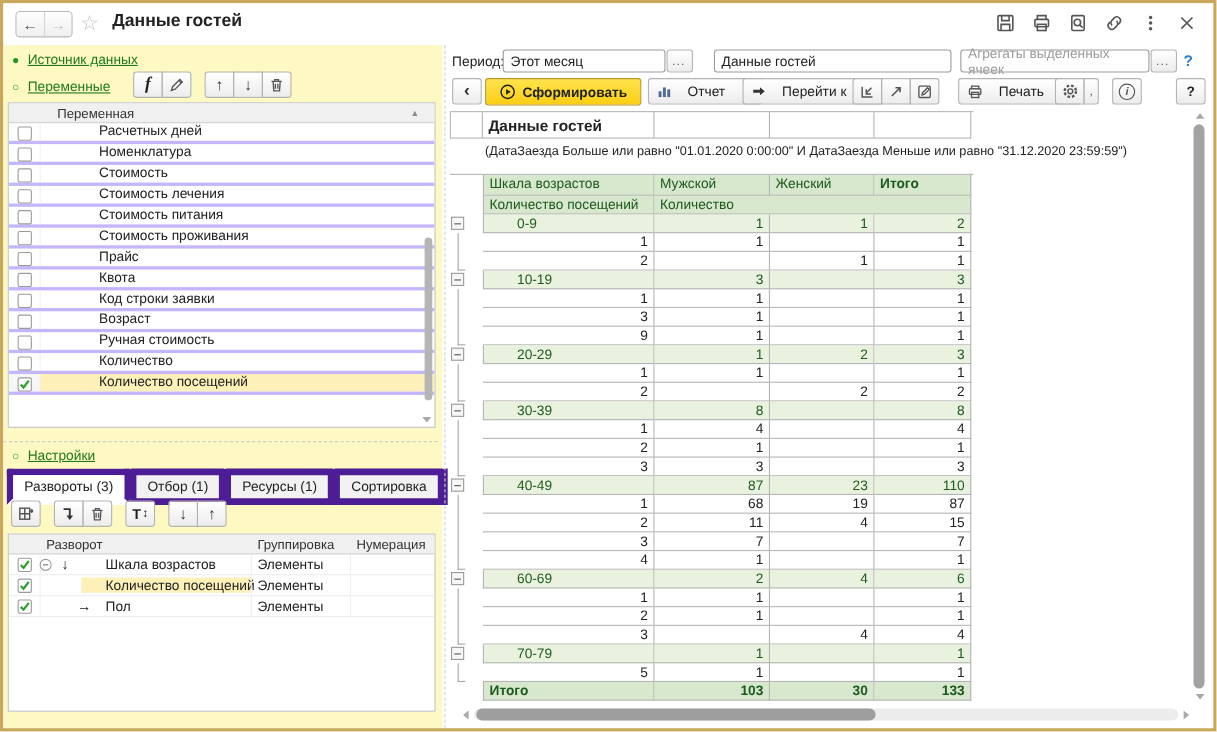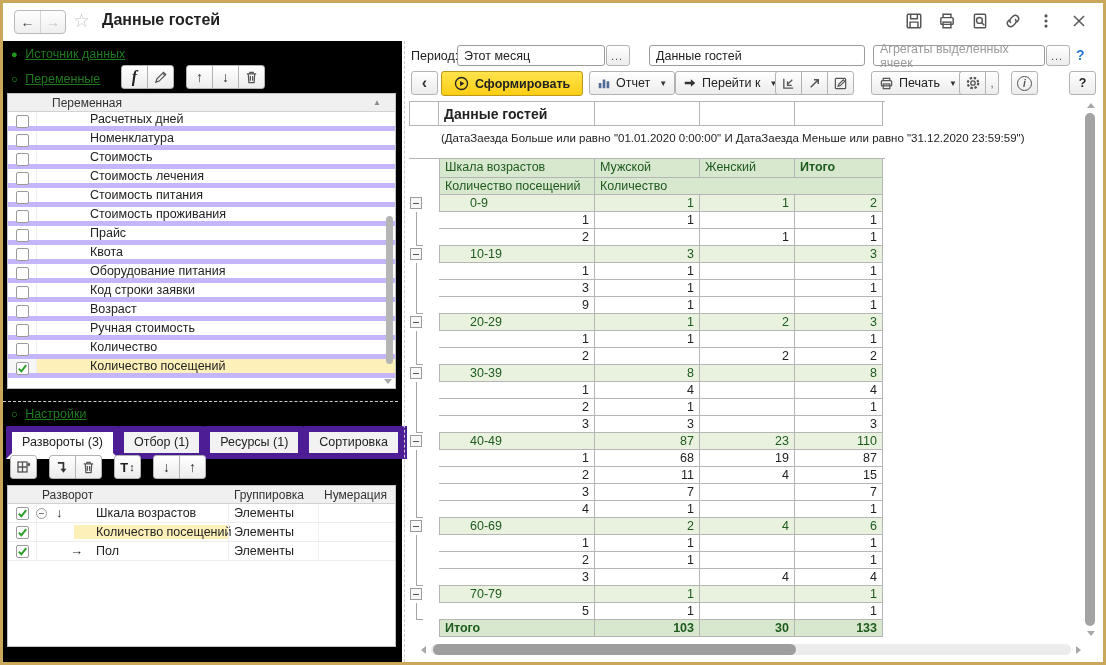--- a/index.html
+++ b/index.html
@@ -10,43 +10,43 @@
   .titlebar{position:absolute;left:0;top:0;right:0;height:36px;background:#fff;}
   .nav-group{position:absolute;left:11px;top:7px;display:flex;border:1px solid #b9b9b9;border-radius:4px;overflow:hidden;background:linear-gradient(#fefefe,#efefef);}
   .nav-btn{width:25px;height:22px;display:flex;align-items:center;justify-content:center;font-size:14px;font-weight:700;color:#444;}
   .nav-btn.disabled{color:#c2c2c2;border-left:1px solid #d5d5d5;}
   .star{position:absolute;left:70px;top:6px;font-size:19px;color:#c2c2c2;}
   .page-title{position:absolute;left:99px;top:8px;font-size:16px;font-weight:700;color:#222;}
   .tb-icons{position:absolute;right:14px;top:8px;display:flex;gap:13px;align-items:center;}
   .tb-icons .ic{width:20px;height:20px;display:flex;align-items:center;justify-content:center;}
   svg.lin{stroke:#555;fill:none;stroke-width:1.3;}
   
-  .left-panel{position:absolute;left:0;top:38px;width:399px;bottom:0;background:#000000;}
+  .left-panel{position:absolute;left:0;top:38px;width:399px;bottom:0;background:#fef9c3;}
   .vsep{position:absolute;left:401px;top:38px;bottom:0;border-left:1px dashed #cfcfcf;}
   .right-panel{position:absolute;left:404px;top:38px;right:0;bottom:0;background:#fff;}
   
   .glink{color:#1f7a1f;text-decoration:underline;font-size:12.5px;cursor:pointer;white-space:nowrap;}
   .bullet{color:#1f9a1f;margin-right:4px;font-size:11px;text-decoration:none;display:inline-block;}
   
   .btn{display:inline-flex;align-items:center;justify-content:center;height:24px;min-width:27px;
     border:1px solid #b3b3b3;border-radius:3px;background:linear-gradient(#ffffff,#ececec);cursor:pointer;}
   .btn-group{display:inline-flex;}
   .btn-group .btn{border-radius:0;margin-left:-1px;}
   .btn-group .btn:first-child{border-radius:3px 0 0 3px;margin-left:0;}
   .btn-group .btn:last-child{border-radius:0 3px 3px 0;}
-  .dd{padding:4px 7px;gap:5px;font-size:12.5px;}
+  .dd{padding:4px 7px;gap:14px;font-size:12.5px;}
   .caret{font-size:8px;color:#333;margin-left:4px;}
   .primary{background:linear-gradient(#ffe34d,#fbce14);border:1px solid #bd981b;font-weight:700;padding:0 12px;gap:6px;}
   .arrow-ch{font-size:14px;font-weight:700;color:#333;line-height:1;}
   
   .var-table{position:absolute;left:4px;top:52px;width:389px;height:296px;border:1px solid #c2c2c2;background:#fff;overflow:hidden;}
   .thead{height:18px;background:#f0f0f0;border-bottom:1px solid #d2d2d2;display:flex;align-items:center;position:relative;font-size:12px;color:#333;}
   .thead .h1{margin-left:44px;}
   .sortmark{position:absolute;right:14px;top:4px;font-size:8px;color:#8a8a8a;}
-  .vrow{height:19px;border-bottom:5px solid #c4b5fd;position:relative;display:flex;align-items:flex-start;}
+  .vrow{height:19px;border-bottom:3px solid #c4b5fd;position:relative;display:flex;align-items:flex-start;}
   .vrow::before{content:'';position:absolute;left:28px;top:0;bottom:0;width:1px;background:#efefef;}
   .vrow.sel{background:linear-gradient(90deg,#f6f6f6 0 28px,#fdf0b9 28px);}
   .cb{position:absolute;left:8px;top:3px;width:13px;height:13px;border:1px solid #9a9a9a;border-radius:2px;background:#fff;display:flex;align-items:center;justify-content:center;}
   .vrow .lbl{margin-left:82px;font-size:12.5px;white-space:nowrap;}
   .var-scroll{position:absolute;right:2px;top:122px;width:7px;height:148px;background:#b5b5b5;border-radius:4px;}
   .var-scroll-down{position:absolute;right:3px;bottom:4px;width:0;height:0;border-left:4px solid transparent;border-right:4px solid transparent;border-top:5px solid #a8a8a8;}
   .hsep{position:absolute;left:0;right:4px;top:360px;border-top:1px dashed #cfcfcf;}
   
   .tabs{position:absolute;left:4px;top:385px;display:flex;}
   .tab{border:6px solid #4c1d95;background:#f2f2f2;padding:3px 10px 4px;font-size:12.5px;margin-left:-1px;border-radius:2px 2px 0 0;cursor:pointer;white-space:nowrap;}
@@ -232,24 +232,20 @@
           <div class="vrow">
             <div class="cb"></div>
             <div class="lbl">Прайс</div>
           </div>
           <div class="vrow">
             <div class="cb"></div>
             <div class="lbl">Квота</div>
           </div>
           <div class="vrow">
             <div class="cb"></div>
-            <div class="lbl">Оборудование питания</div>
-          </div>
-          <div class="vrow">
-            <div class="cb"></div>
             <div class="lbl">Код строки заявки</div>
           </div>
           <div class="vrow">
             <div class="cb"></div>
             <div class="lbl">Возраст</div>
           </div>
           <div class="vrow">
             <div class="cb"></div>
             <div class="lbl">Ручная стоимость</div>
           </div>

